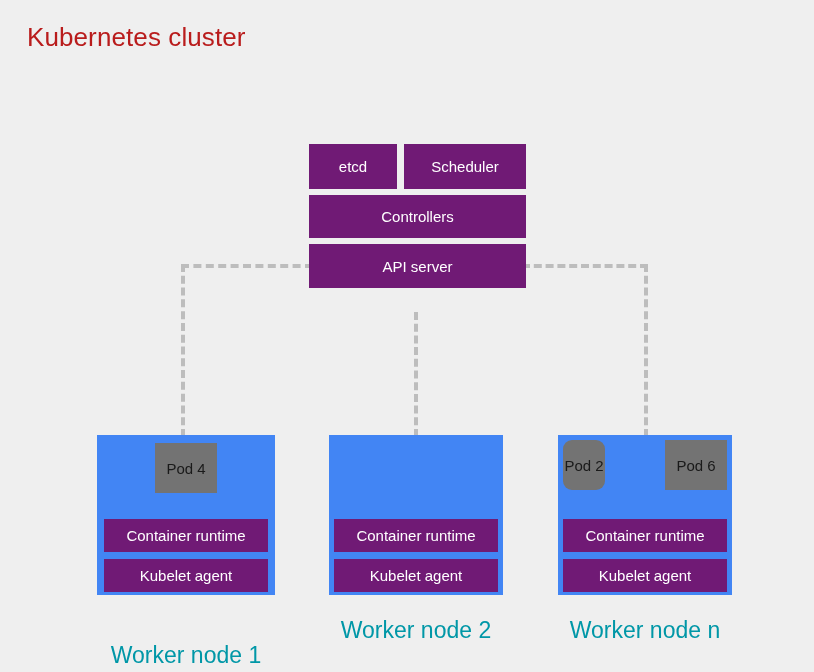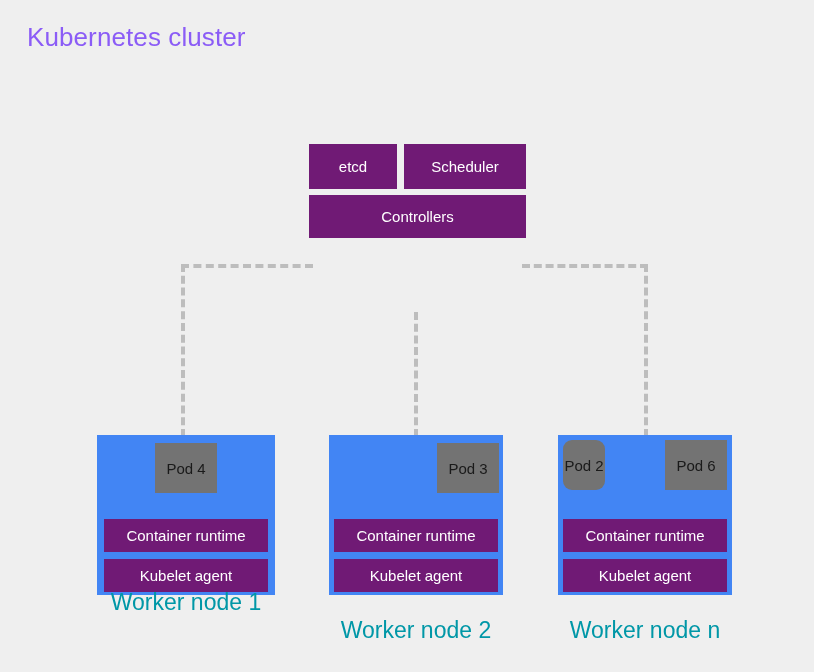--- a/index.html
+++ b/index.html
@@ -19,21 +19,21 @@
     background: #EFEFEF;
   }
 
   
   #page-title {
     position: absolute;
     left: 27px;
     top: 21px;
     font-size: 26px;
     line-height: 32px;
-    color: #8b5cf6;
+    color: #b91c1c;
     font-weight: 400;
     letter-spacing: 0.1px;
     white-space: nowrap;
   }
 
   
   .blue-box {
     position: absolute;
     background: #4285F4;
   }
@@ -113,21 +113,21 @@
 
   
   .node-caption {
     position: absolute;
     color: #0097A7;
     font-size: 23px;
     line-height: 28px;
     white-space: nowrap;
     text-align: center;
   }
-  #worker-node-1-label { left: 97px;  top: 588px; width: 178px; }
+  #worker-node-1-label { left: 97px;  top: 641px; width: 178px; }
   #worker-node-2-label { left: 329px; top: 616px; width: 174px; }
   #worker-node-3-label { left: 558px; top: 616px; width: 174px; }
 
   
   .conn {
     position: absolute;
     pointer-events: none;
   }
   .conn-h {
     height: 0;
@@ -161,35 +161,35 @@
   <div class="conn conn-h" id="conn-right-h"></div>
   <div class="conn conn-v" id="conn-right-v"></div>
 
 
   <div class="gray-box" id="cp-etcd">etcd</div>
 
   <div class="gray-box" id="cp-controllers">Controllers</div>
 
   <div class="gray-box" id="cp-scheduler">Scheduler</div>
 
+  <div class="gray-box" id="cp-api-server">API server</div>
 
   <div class="blue-box" id="worker-node-1-box"></div>
 
   <div class="pod-box" id="pod-4">Pod 4</div>
 
   <div class="gray-box" id="cr-1">Container runtime</div>
 
   <div class="gray-box" id="ka-1">Kubelet agent</div>
 
   <div class="node-caption" id="worker-node-1-label">Worker node 1</div>
 
   <div class="blue-box" id="worker-node-2-box"></div>
 
 
-  <div class="pod-box" id="pod-3">Pod 3</div>
 
   <div class="gray-box" id="cr-2">Container runtime</div>
 
   <div class="gray-box" id="ka-2">Kubelet agent</div>
 
   <div class="node-caption" id="worker-node-2-label">Worker node 2</div>
 
   <div class="blue-box" id="worker-node-3-box"></div>
 
   <div class="pod-box" id="pod-2">Pod 2</div>

